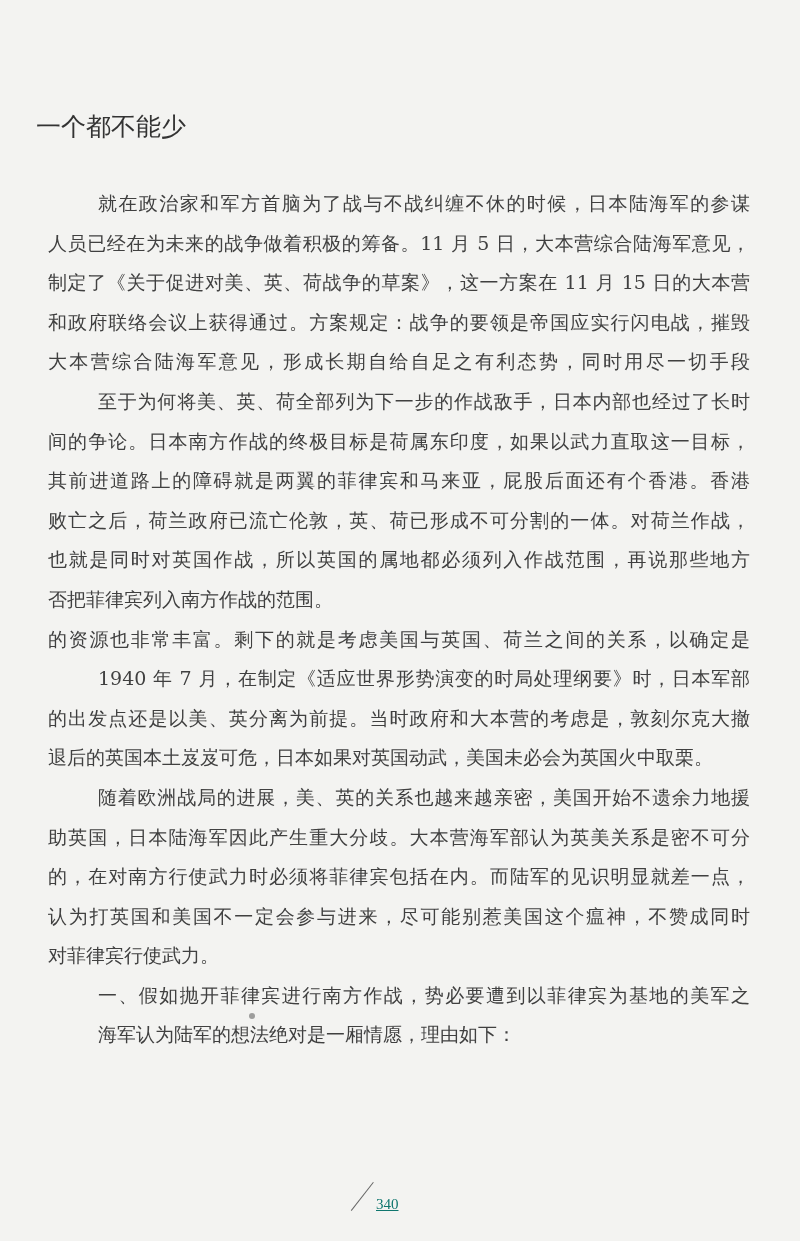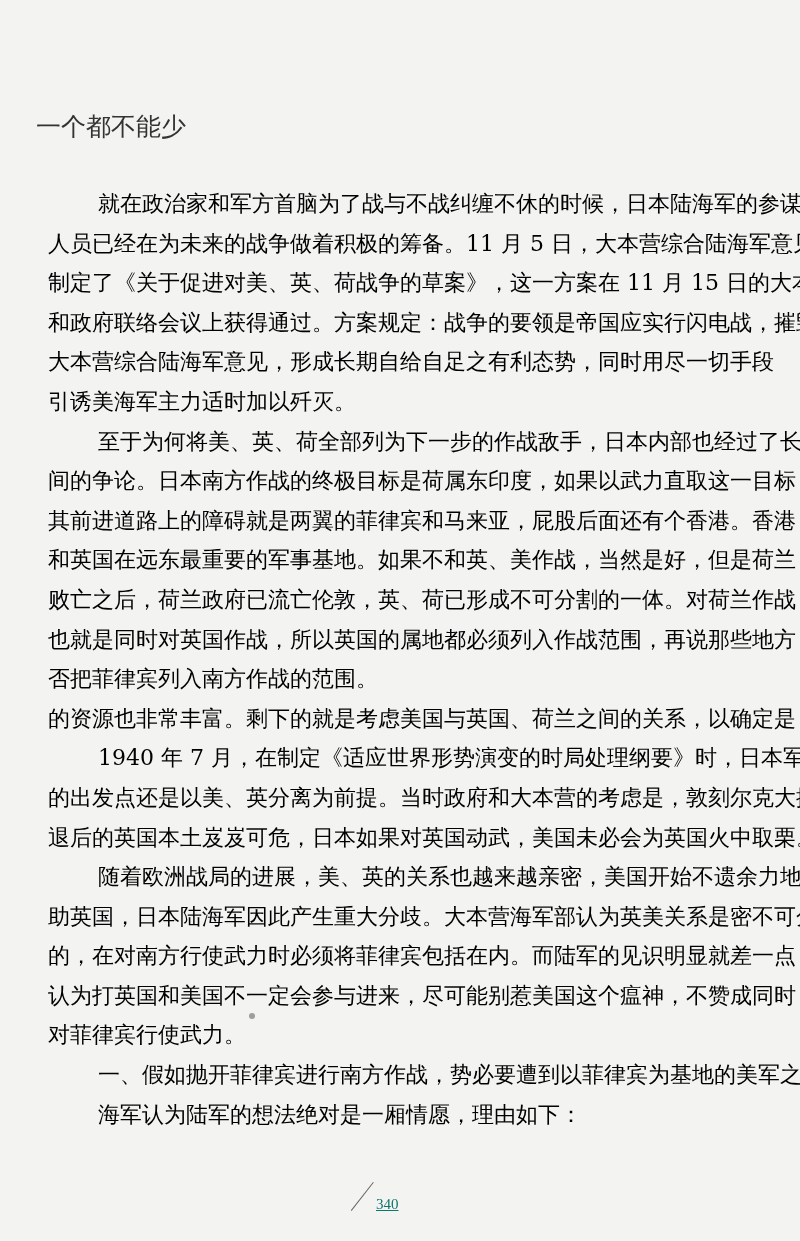--- a/index.html
+++ b/index.html
@@ -45,25 +45,25 @@
     }
     .body-text {
       position: absolute;
       left: 48px;
       top: 184px;
       width: 702px;
     }
     .line {
       height: 39.6px;
       line-height: 39.6px;
-      font-size: 22px;
+      font-size: 19px;
       white-space: nowrap;
       text-align: justify;
       text-align-last: justify;
-      color: #000000;
+      color: #404040;
     }
     .line.indent {
       padding-left: 50px;
     }
     .line.last {
       text-align-last: left;
     }
     .page-number {
       position: absolute;
       left: 376px;
@@ -104,28 +104,26 @@
   <h2 class="section-title">一个都不能少</h2>
 
   <div class="body-text">
 
     <div class="paragraph">
       <div class="line indent">就在政治家和军方首脑为了战与不战纠缠不休的时候，日本陆海军的参谋</div>
       <div class="line">人员已经在为未来的战争做着积极的筹备。11 月 5 日，大本营综合陆海军意见，</div>
       <div class="line">制定了《关于促进对美、英、荷战争的草案》，这一方案在 11 月 15 日的大本营</div>
       <div class="line">和政府联络会议上获得通过。方案规定：战争的要领是帝国应实行闪电战，摧毁</div>
       <div class="line">大本营综合陆海军意见，形成长期自给自足之有利态势，同时用尽一切手段</div>
-      <div class="line last">引诱美海军主力适时加以歼灭。</div>
     </div>
 
     <div class="paragraph">
       <div class="line indent">至于为何将美、英、荷全部列为下一步的作战敌手，日本内部也经过了长时</div>
       <div class="line">间的争论。日本南方作战的终极目标是荷属东印度，如果以武力直取这一目标，</div>
       <div class="line">其前进道路上的障碍就是两翼的菲律宾和马来亚，屁股后面还有个香港。香港</div>
-      <div class="line">和英国在远东最重要的军事基地。如果不和英、美作战，当然是好，但是荷兰</div>
       <div class="line">败亡之后，荷兰政府已流亡伦敦，英、荷已形成不可分割的一体。对荷兰作战，</div>
       <div class="line">也就是同时对英国作战，所以英国的属地都必须列入作战范围，再说那些地方</div>
       <div class="line last">否把菲律宾列入南方作战的范围。</div>
       <div class="line">的资源也非常丰富。剩下的就是考虑美国与英国、荷兰之间的关系，以确定是</div>
     </div>
 
     <div class="paragraph">
       <div class="line indent">1940 年 7 月，在制定《适应世界形势演变的时局处理纲要》时，日本军部</div>
       <div class="line">的出发点还是以美、英分离为前提。当时政府和大本营的考虑是，敦刻尔克大撤</div>
       <div class="line last">退后的英国本土岌岌可危，日本如果对英国动武，美国未必会为英国火中取栗。</div>

